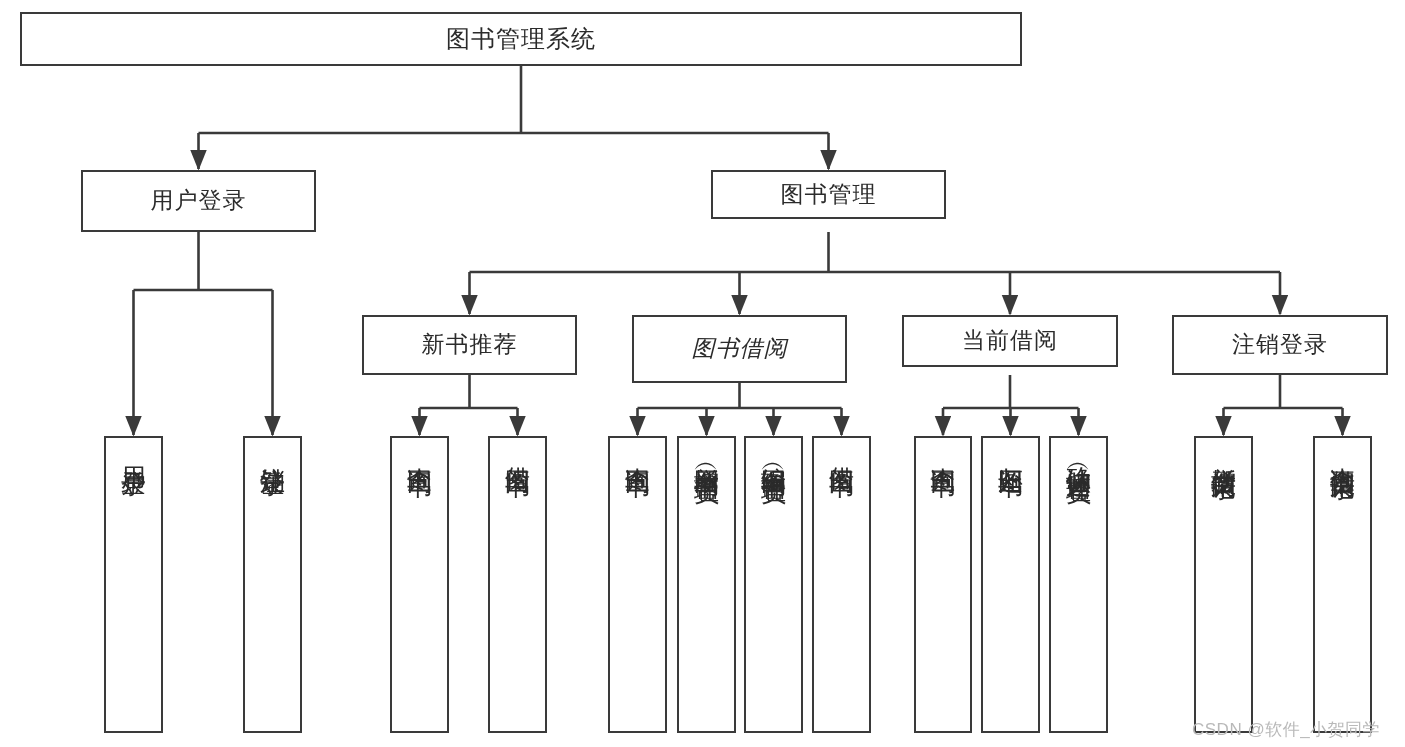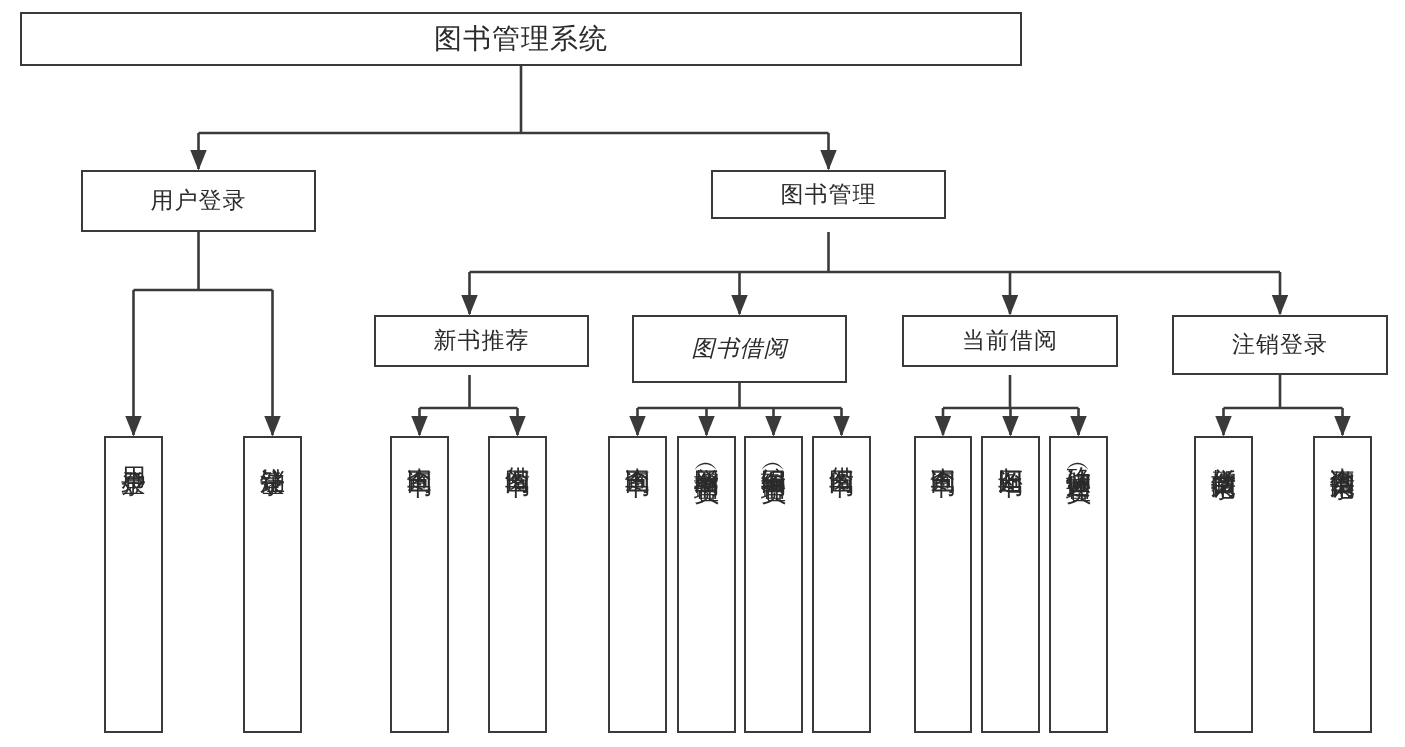--- a/index.html
+++ b/index.html
@@ -22,21 +22,21 @@
     color:#2b2b2b;
   }
   .node .label{
     display:block;
     text-align:center;
     line-height:1.12;
     white-space:pre;
   }
   
   .node.h .label{font-size:23px;letter-spacing:1px;}
-  .node.root .label{font-size:28px;letter-spacing:1px;}
+  .node.root .label{font-size:24px;letter-spacing:1px;}
   
   .node.v{align-items:flex-start;padding-top:9px;}
   .node.v .label{
     writing-mode:vertical-rl;
     text-orientation:upright;
     font-size:25px;
     line-height:1.0;
     letter-spacing:2px;
   }
   .watermark{
@@ -98,21 +98,21 @@
   <div id="node-layer">
       <div class="node h root" style="left: 20px; top: 12px; width: 1002px; height: 54px;">
         <span class="label">图书管理系统</span>
       </div>
       <div class="node h" style="left: 81px; top: 170px; width: 235px; height: 62px;">
         <span class="label">用户登录</span>
       </div>
       <div class="node h" style="left: 711px; top: 170px; width: 235px; height: 49px;">
         <span class="label">图书管理</span>
       </div>
-      <div class="node h" style="left: 374px; top: 315px; width: 215px; height: 52px;">
+      <div class="node h" style="left: 362px; top: 315px; width: 215px; height: 60px;">
         <span class="label">新书推荐</span>
       </div>
       <div class="node h" style="left: 632px; top: 315px; width: 215px; height: 68px; font-style: italic;">
         <span class="label">图书借阅</span>
       </div>
       <div class="node h" style="left: 902px; top: 315px; width: 216px; height: 52px;">
         <span class="label">当前借阅</span>
       </div>
       <div class="node h" style="left: 1172px; top: 315px; width: 216px; height: 60px;">
         <span class="label">注销登录</span>
@@ -151,13 +151,14 @@
         <span class="label">确认归还（管理员）</span>
       </div>
       <div class="node v" style="left: 1194px; top: 436px; width: 59px; height: 297px;">
         <span class="label">新增借阅记录</span>
       </div>
       <div class="node v" style="left: 1313px; top: 436px; width: 59px; height: 297px;">
         <span class="label">查询借阅记录</span>
       </div>
     </div>
 
+  <div class="watermark" id="watermark" style="left: 1192px; top: 718px;">CSDN @软件_小贺同学</div>
 </div>
 
 </body></html>

